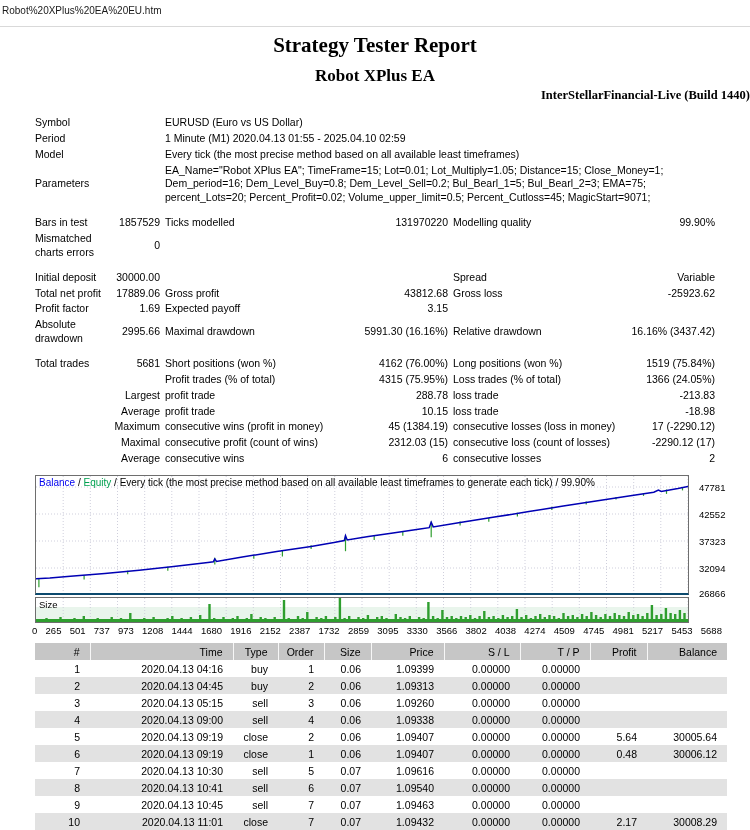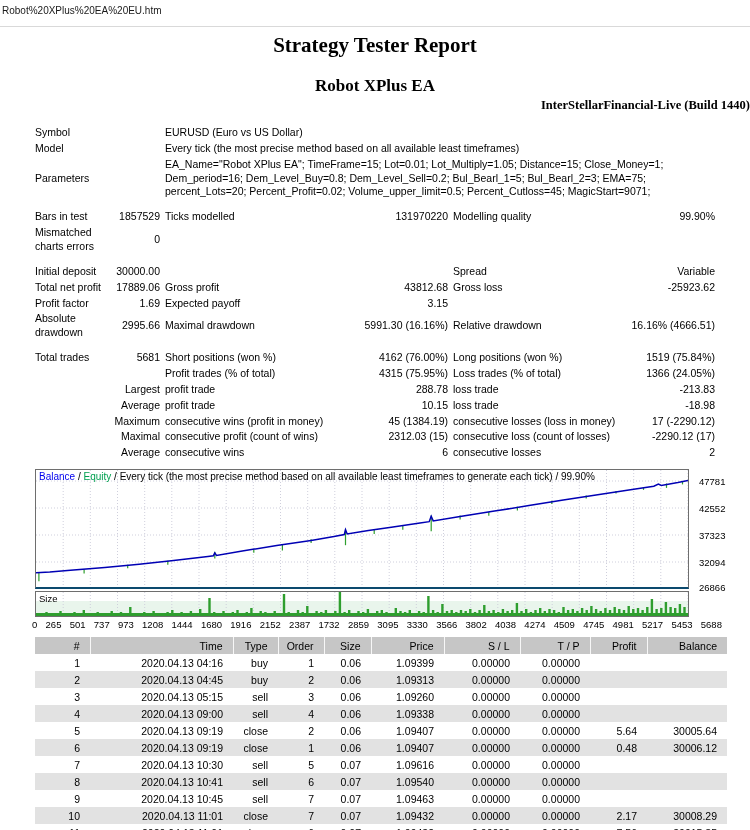--- a/index.html
+++ b/index.html
@@ -8,21 +8,21 @@
     --grid:#cfcfdc; --table-header-bg:#c6c6c6; --row-alt-bg:#e2e2e2;
   }
   *{box-sizing:border-box;}
   html,body{margin:0;padding:0;}
   body{width:750px;height:830px;overflow:hidden;background:#fff;color:#000;
        font-family:"Liberation Sans","DejaVu Sans",sans-serif;font-size:10.5px;}
   .tabbar{height:27px;border-bottom:1px solid #d9d9d9;padding:5px 0 0 2px;
           font-size:10px;color:#1a1a1a;}
   .titles{text-align:center;font-family:"Liberation Serif","DejaVu Serif",serif;font-weight:bold;}
   .t1{font-size:21px;margin:6px 0 6px;}
-  .t2{font-size:17px;margin:18px 0 0;}
+  .t2{font-size:17px;margin:8px 0 0;}
   .t3{font-size:12.5px;margin:2px 0 0;text-align:right;}
   table.summary{margin:12px 0 0 35px;border-collapse:collapse;table-layout:fixed;width:680px;}
   .summary td{padding:1px 0;line-height:1.32;vertical-align:middle;overflow:visible;}
   .summary td.val{text-align:right;white-space:nowrap;}
   .summary td.lab{text-align:left;}
   .summary td.lab:not(.c0){padding-left:5px;white-space:nowrap;}
   .summary td.wrap{white-space:normal !important;}
   .summary tr.gap td{height:9px;padding:0;}
   .chartblock{position:relative;margin:8px 0 0 35px;width:715px;}
   .panel{border:1px solid #6e6e6e;width:654px;background:#fff;position:relative;}
@@ -66,20 +66,25 @@
       <col style="width:150px">
       <col style="width:117px">
   </colgroup>
   <tbody>
       <tr>
         <td class="lab c0">Symbol</td>
         <td class="val c1"></td>
         <td colspan="4" class="lab c2 wrap">EURUSD (Euro vs US Dollar)</td>
       </tr>
       <tr>
+        <td class="lab c0">Period</td>
+        <td class="val c1"></td>
+        <td colspan="4" class="lab c2 wrap">1 Minute (M1) 2020.04.13 01:55 - 2025.04.10 02:59</td>
+      </tr>
+      <tr>
         <td class="lab c0">Model</td>
         <td class="val c1"></td>
         <td colspan="4" class="lab c2 wrap">Every tick (the most precise method based on all available least timeframes)</td>
       </tr>
       <tr>
         <td class="lab c0">Parameters</td>
         <td class="val c1"></td>
         <td colspan="4" class="lab c2 wrap">EA_Name="Robot XPlus EA"; TimeFrame=15; Lot=0.01; Lot_Multiply=1.05; Distance=15; Close_Money=1; Dem_period=16; Dem_Level_Buy=0.8; Dem_Level_Sell=0.2; Bul_Bearl_1=5; Bul_Bearl_2=3; EMA=75; percent_Lots=20; Percent_Profit=0.02; Volume_upper_limit=0.5; Percent_Cutloss=45; MagicStart=9071;</td>
       </tr>
       <tr class="gap">
@@ -127,21 +132,21 @@
         <td class="val c3">3.15</td>
         <td class="lab c4"></td>
         <td class="val c5"></td>
       </tr>
       <tr>
         <td class="lab c0">Absolute drawdown</td>
         <td class="val c1">2995.66</td>
         <td class="lab c2">Maximal drawdown</td>
         <td class="val c3">5991.30 (16.16%)</td>
         <td class="lab c4">Relative drawdown</td>
-        <td class="val c5">16.16% (4666.51)</td>
+        <td class="val c5">16.16% (3437.42)</td>
       </tr>
       <tr class="gap">
         <td colspan="6"></td>
       </tr>
       <tr>
         <td class="lab c0">Total trades</td>
         <td class="val c1">5681</td>
         <td class="lab c2">Short positions (won %)</td>
         <td class="val c3">4162 (76.00%)</td>
         <td class="lab c4">Long positions (won %)</td>

